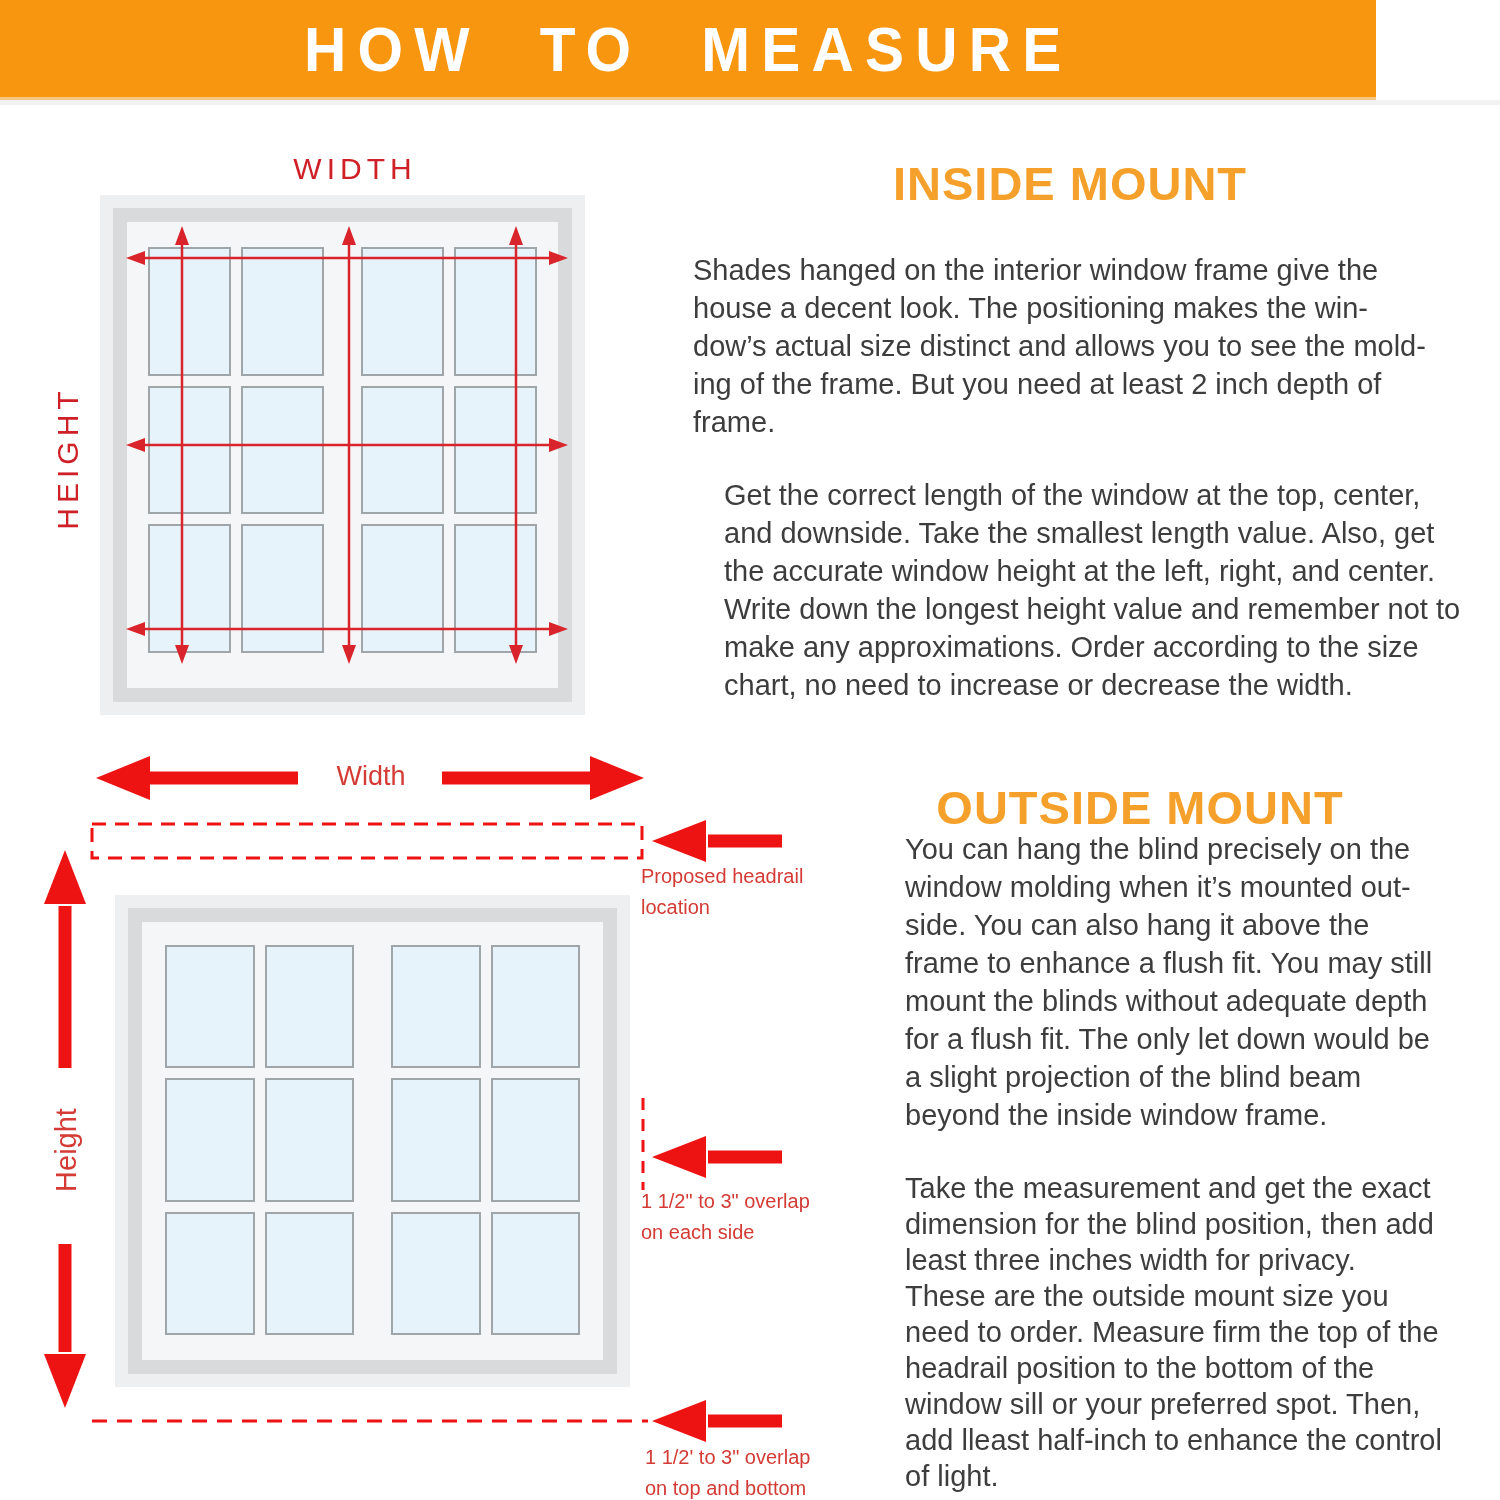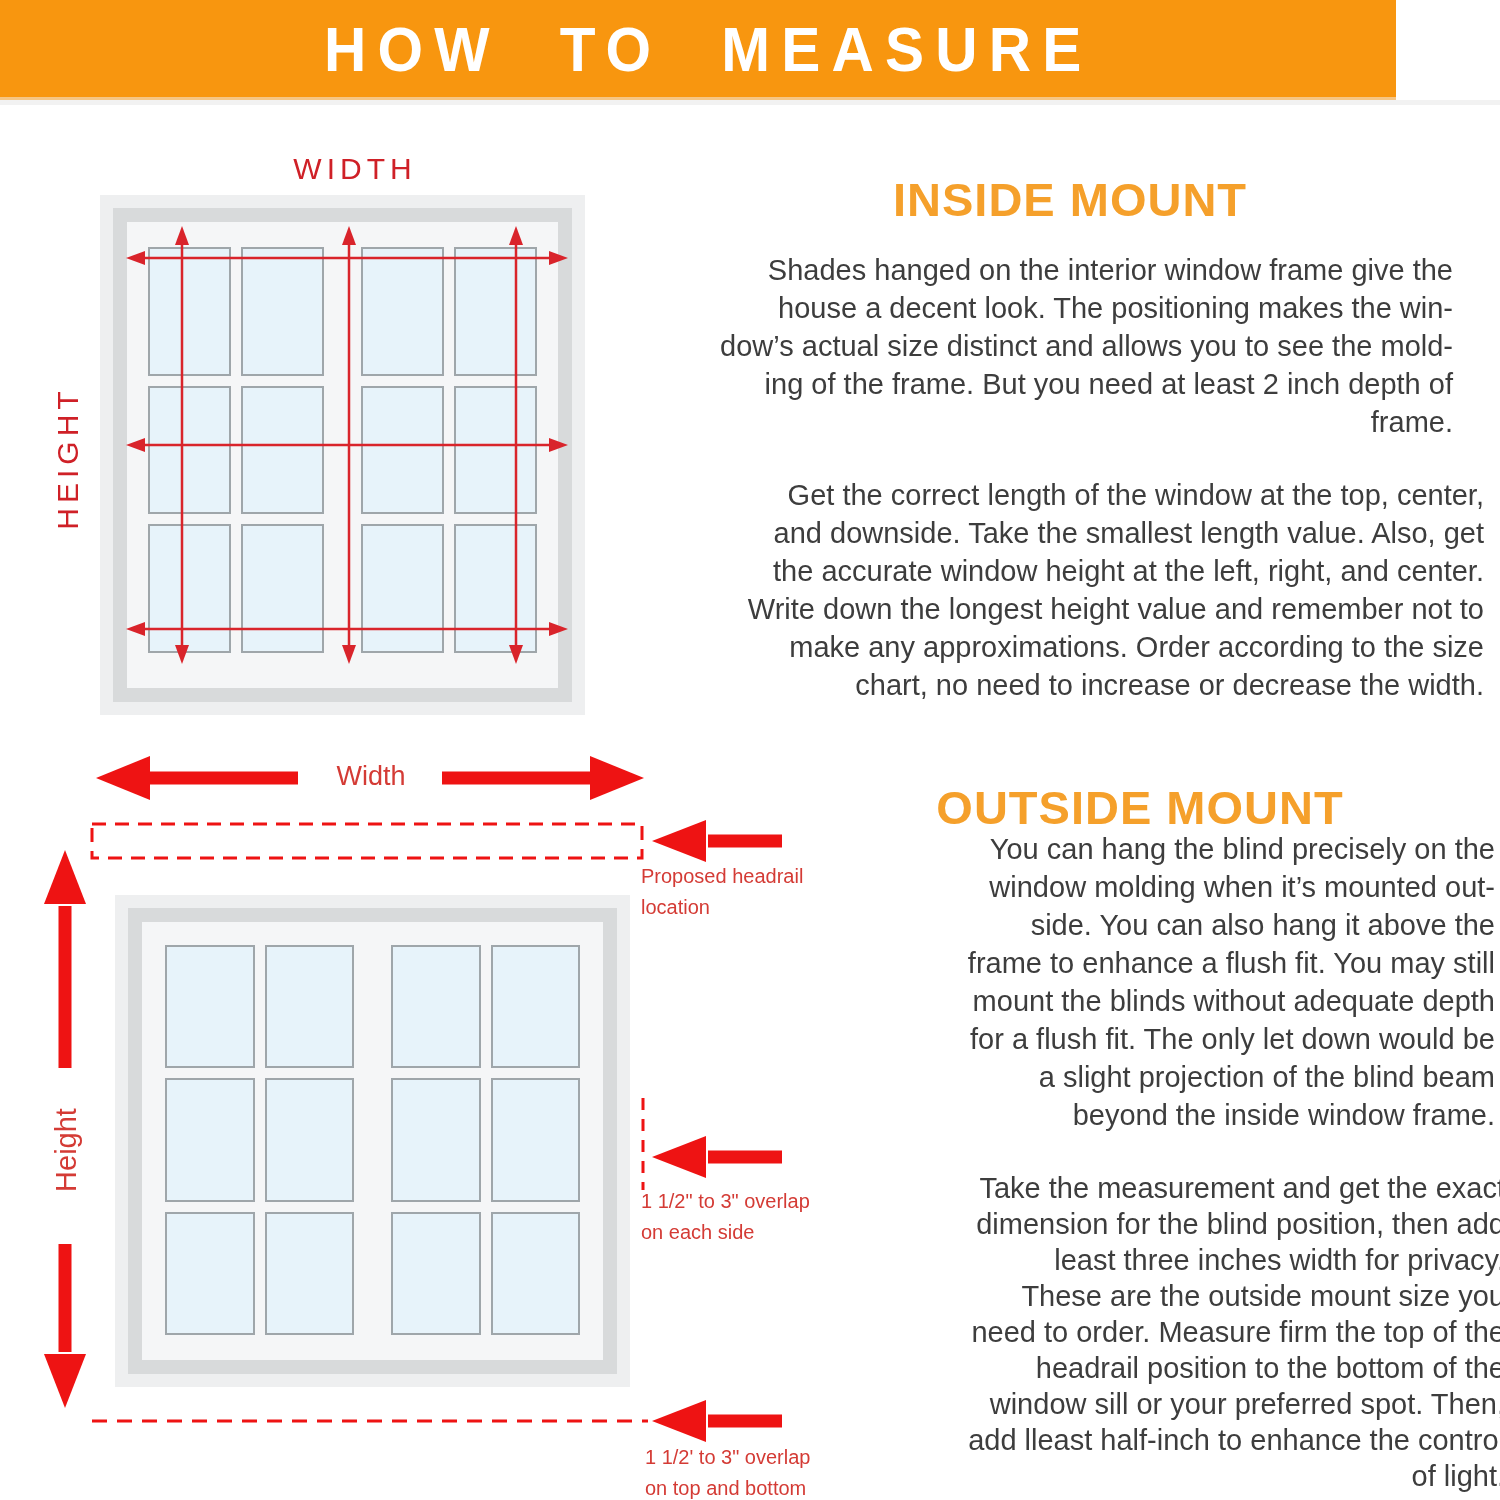--- a/index.html
+++ b/index.html
@@ -5,21 +5,20 @@
   html,body{margin:0;padding:0;background:#fff;}
   .page{
     position:relative;width:1500px;height:1500px;background:#fff;
     font-family:"Liberation Sans",sans-serif;overflow:hidden;
   }
   
   .banner{
     position:absolute;left:0;top:0;width:1376px;height:97px;
     background:var(--banner-orange);display:flex;align-items:center;justify-content:center;
     border-bottom:3px solid #f6c584;
-    padding-left:20px;
   }
   .banner span{
     color:#fff;font-size:63px;font-weight:700;letter-spacing:12px;word-spacing:34px;
     transform:scaleX(.93);white-space:nowrap;
   }
   .banner-shadow{position:absolute;left:0;top:100px;width:1500px;height:5px;background:#f2f2f2;}
   
   .red-caps{position:absolute;color:var(--caps-red);font-size:30px;letter-spacing:5px;text-align:center;}
   .red-label{position:absolute;color:var(--label-red);font-size:27px;white-space:nowrap;}
   .v-center{transform:translate(-50%,-50%) rotate(-90deg);}
@@ -30,21 +29,21 @@
   .frame-sash{position:absolute;inset:27px;background:#f5f6f7;}
   .panes{position:absolute;display:flex;}
   .pane-group{flex:1;display:grid;grid-template-columns:1fr 1fr;grid-template-rows:repeat(3,1fr);gap:10px;}
   .pane-spacer{width:37px;}
   .pane{background:var(--pane-blue);border:2px solid #9fa6aa;}
   
   .section-heading{
     position:absolute;color:var(--heading-orange);font-weight:700;font-size:47px;
     letter-spacing:1px;text-align:center;white-space:nowrap;
   }
-  .body-par{position:absolute;color:var(--body-text);font-size:29px;line-height:38px;white-space:pre-line;text-align:right;}
+  .body-par{position:absolute;color:var(--body-text);font-size:29px;line-height:38px;white-space:pre-line;}
   .body-par.tight{line-height:36px;}
   
   .overlay{position:absolute;left:0;top:0;pointer-events:none;}
   .thin{stroke:var(--arrow-red);stroke-width:2.5px;}
   .thin-head{fill:var(--arrow-red);}
   .thick{stroke:var(--thick-red);stroke-width:13px;}
   .thick-head{fill:var(--thick-red);}
   .dash{stroke:var(--thick-red);stroke-width:3px;fill:none;}
 </style>
 </head>
@@ -111,21 +110,21 @@
     </div>
   </div>
 
   <div class="red-note" style="left:641px;top:861px;width:280px;">Proposed headrail
 location</div>
   <div class="red-note" style="left:641px;top:1186px;width:260px;">1 1/2" to 3" overlap
 on each side</div>
   <div class="red-note" style="left:645px;top:1442px;width:280px;">1 1/2' to 3" overlap
 on top and bottom</div>
 
-  <div class="section-heading" style="left:700px;top:172px;width:740px;">INSIDE MOUNT</div>
+  <div class="section-heading" style="left:700px;top:156px;width:740px;">INSIDE MOUNT</div>
   <div class="body-par" style="left:693px;top:251px;width:760px;">Shades hanged on the interior window frame give the
 house a decent look. The positioning makes the win-
 dow’s actual size distinct and allows you to see the mold-
 ing of the frame. But you need at least 2 inch depth of
 frame.</div>
   <div class="body-par" style="left:693px;top:476px;width:760px;margin-left:31px;">Get the correct length of the window at the top, center,
 and downside. Take the smallest length value. Also, get
 the accurate window height at the left, right, and center.
 Write down the longest height value and remember not to
 make any approximations. Order according to the size

